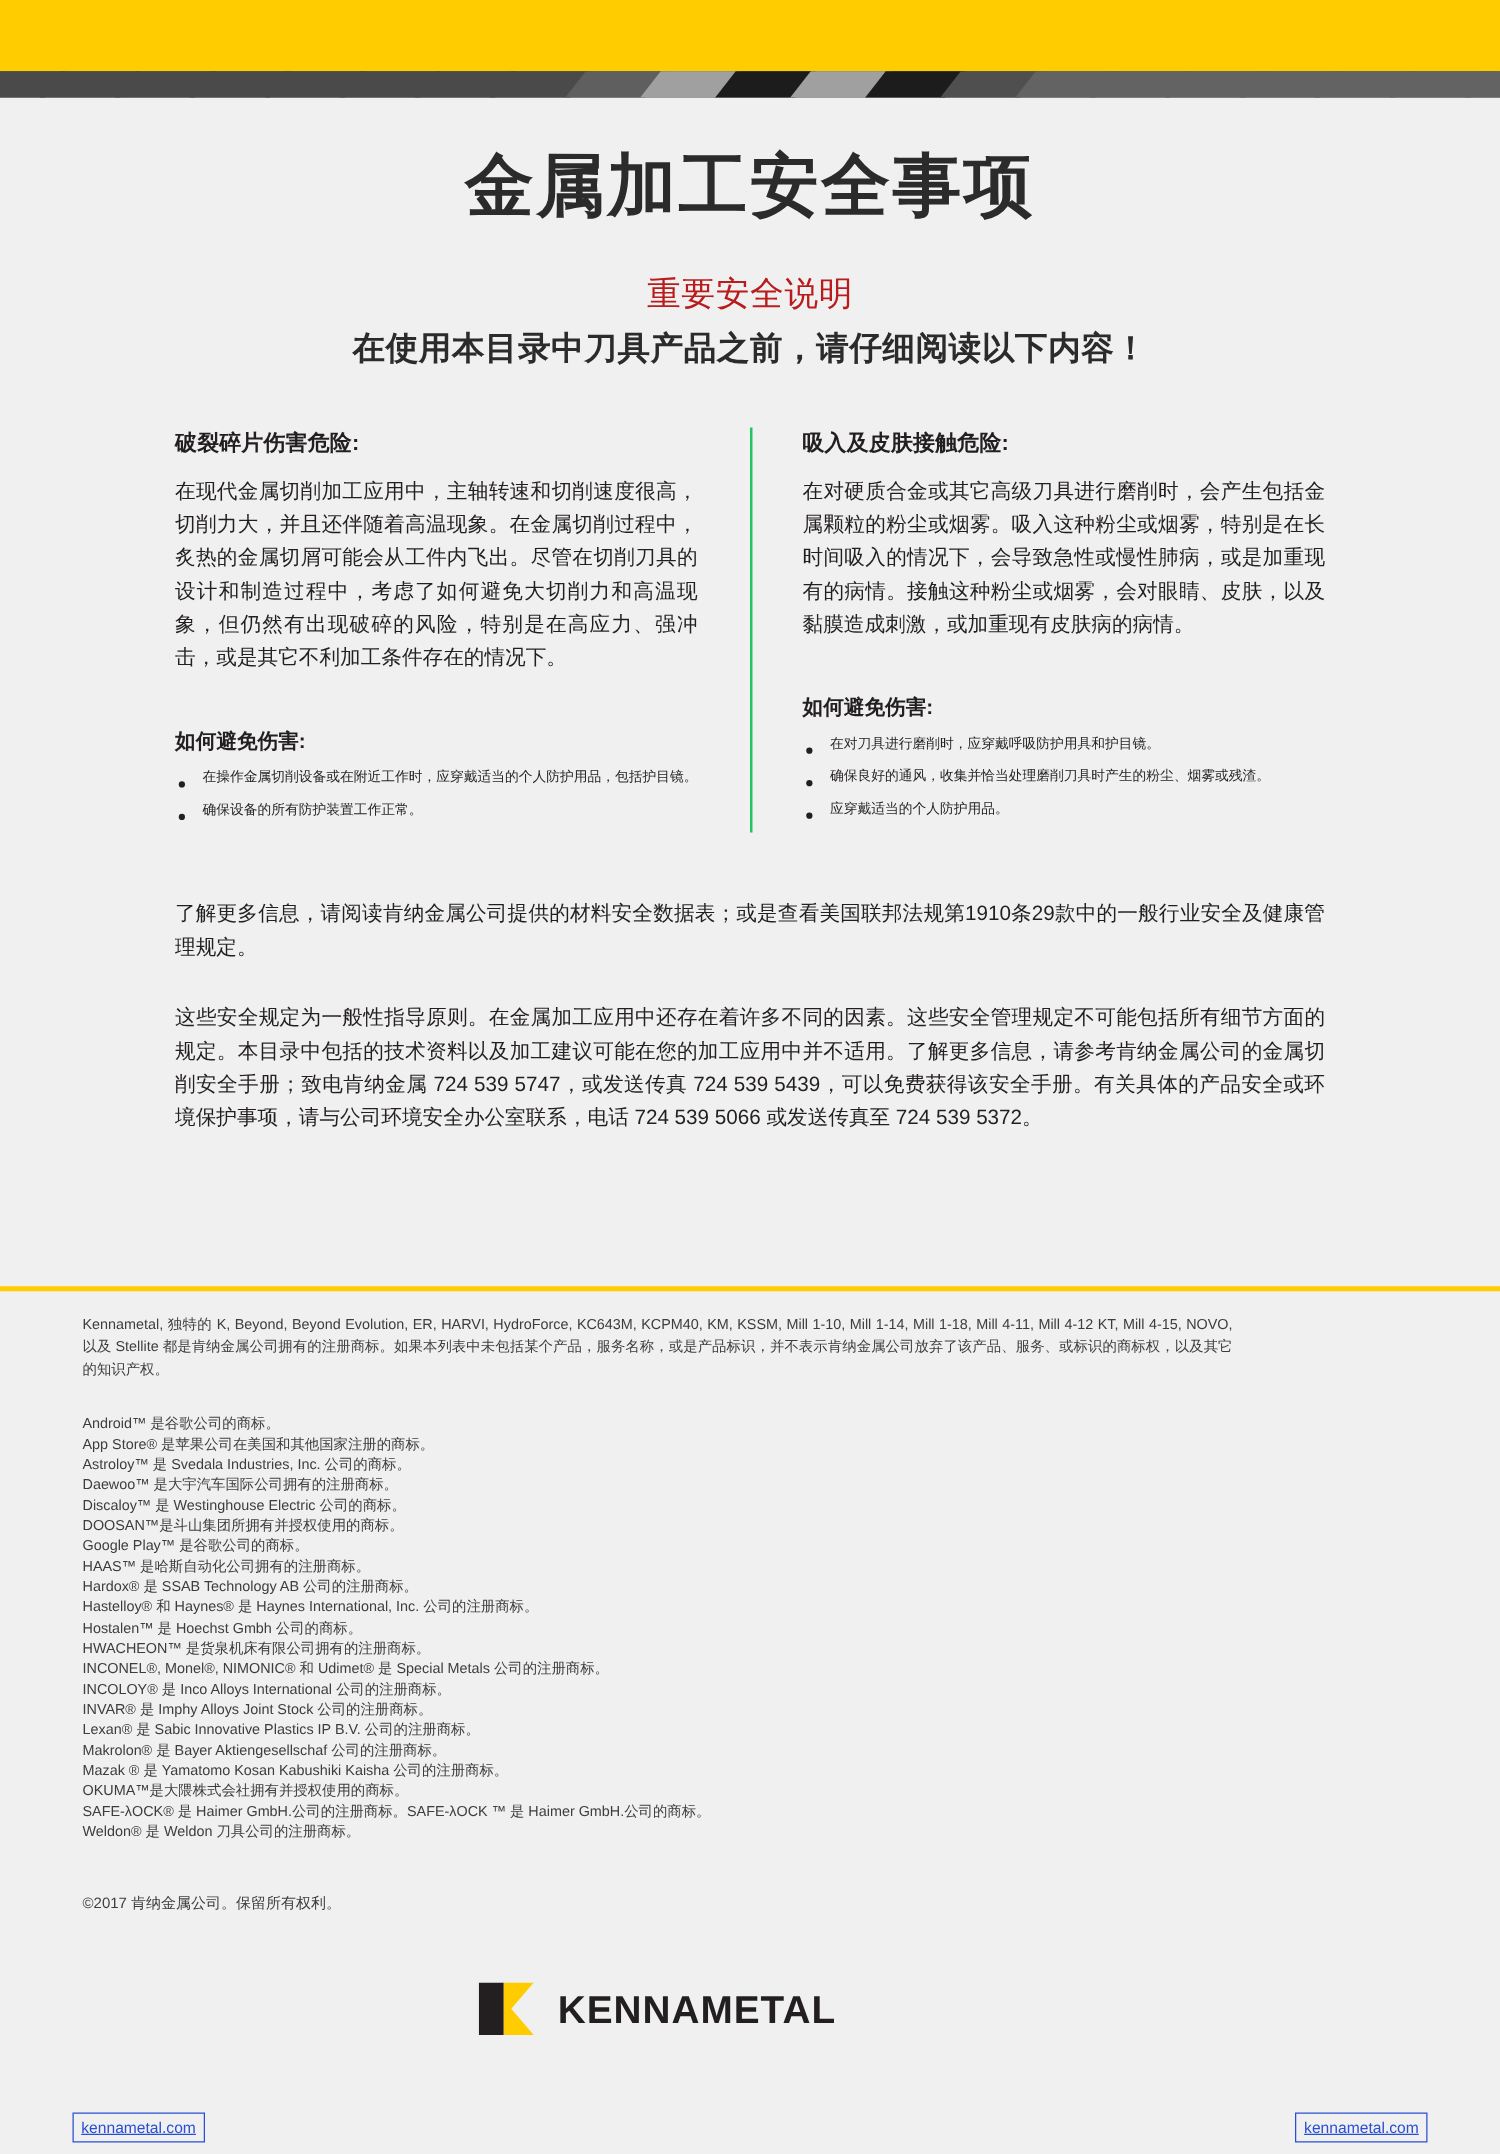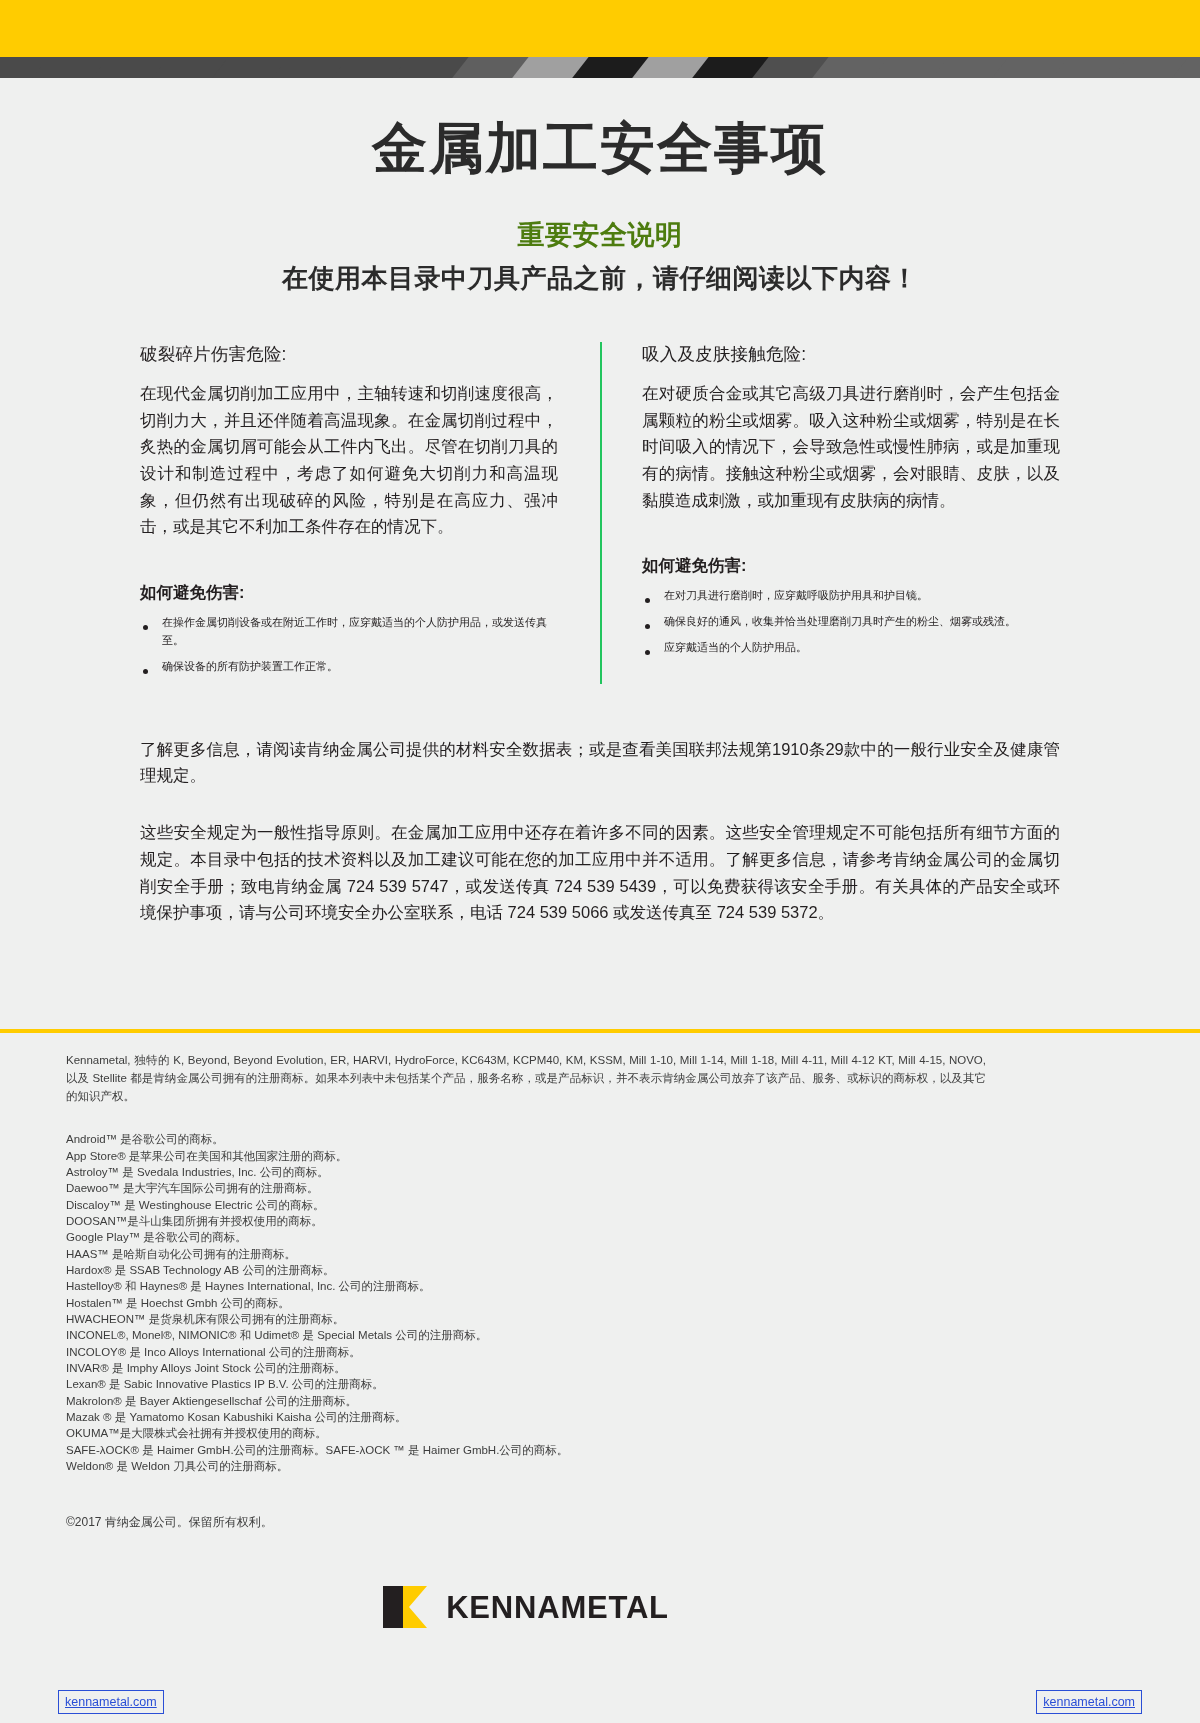--- a/index.html
+++ b/index.html
@@ -19,36 +19,36 @@
   
   .page{position:absolute;left:0;top:78px;width:1200px;}
   h1.doc-title{
     margin:0;padding:38px 0 0 0;
     text-align:center;
     font-size:55px;line-height:1.18;
     font-weight:700;letter-spacing:2px;
     color:#2b2b2b;
   }
   .subtitle-1{
-    text-align:center;font-size:27px;font-weight:700;
-    margin:36px 0 0 0;color:#4d7c0f;letter-spacing:.5px;
+    text-align:center;font-size:27px;font-weight:400;
+    margin:36px 0 0 0;color:#b91c1c;letter-spacing:.5px;
   }
   .subtitle-2{
     text-align:center;font-size:26px;font-weight:700;
     margin:8px 0 0 0;color:#2b2b2b;letter-spacing:.5px;
   }
   
   .columns{
     margin:46px auto 0 auto;width:920px;
     display:flex;align-items:stretch;
   }
   .col{width:50%;box-sizing:border-box;}
   .col.left{padding-right:42px;}
   .col.right{padding-left:40px;border-left:2px solid #22c55e;}
-  .hz-title{font-size:17.5px;font-weight:400;margin:0 0 14px 0;color:#231f20;letter-spacing:.2px;}
+  .hz-title{font-size:17.5px;font-weight:700;margin:0 0 14px 0;color:#231f20;letter-spacing:.2px;}
   .hz-body{font-size:16.5px;line-height:1.62;margin:0;color:#231f20;text-align:justify;}
   .avoid-title{font-size:16.5px;font-weight:700;margin:42px 0 10px 0;color:#231f20;}
   ul.avoid-list{margin:0;padding:0;list-style:none;}
   ul.avoid-list li{
     font-size:11px;line-height:1.62;margin:0 0 8px 0;
     padding-left:22px;position:relative;color:#231f20;
   }
   ul.avoid-list li::before{
     content:"";position:absolute;left:3px;top:11px;
     width:5px;height:5px;border-radius:50%;background:#231f20;
@@ -120,21 +120,21 @@
   <div class="subtitle-1">重要安全说明</div>
   <div class="subtitle-2">在使用本目录中刀具产品之前，请仔细阅读以下内容！</div>
 
   <div class="columns">
 
     <div class="col left">
       <div class="hz-title">破裂碎片伤害危险:</div>
       <p class="hz-body">在现代金属切削加工应用中，主轴转速和切削速度很高，切削力大，并且还伴随着高温现象。在金属切削过程中，炙热的金属切屑可能会从工件内飞出。尽管在切削刀具的设计和制造过程中，考虑了如何避免大切削力和高温现象，但仍然有出现破碎的风险，特别是在高应力、强冲击，或是其它不利加工条件存在的情况下。</p>
       <div class="avoid-title">如何避免伤害:</div>
       <ul class="avoid-list">
-        <li>在操作金属切削设备或在附近工作时，应穿戴适当的个人防护用品，或发送传真至。</li>
+        <li>在操作金属切削设备或在附近工作时，应穿戴适当的个人防护用品，包括护目镜。</li>
         <li>确保设备的所有防护装置工作正常。</li>
       </ul>
     </div>
 
     <div class="col right">
       <div class="hz-title">吸入及皮肤接触危险:</div>
       <p class="hz-body">在对硬质合金或其它高级刀具进行磨削时，会产生包括金属颗粒的粉尘或烟雾。吸入这种粉尘或烟雾，特别是在长时间吸入的情况下，会导致急性或慢性肺病，或是加重现有的病情。接触这种粉尘或烟雾，会对眼睛、皮肤，以及黏膜造成刺激，或加重现有皮肤病的病情。</p>
       <div class="avoid-title">如何避免伤害:</div>
       <ul class="avoid-list">
         <li>在对刀具进行磨削时，应穿戴呼吸防护用具和护目镜。</li>

